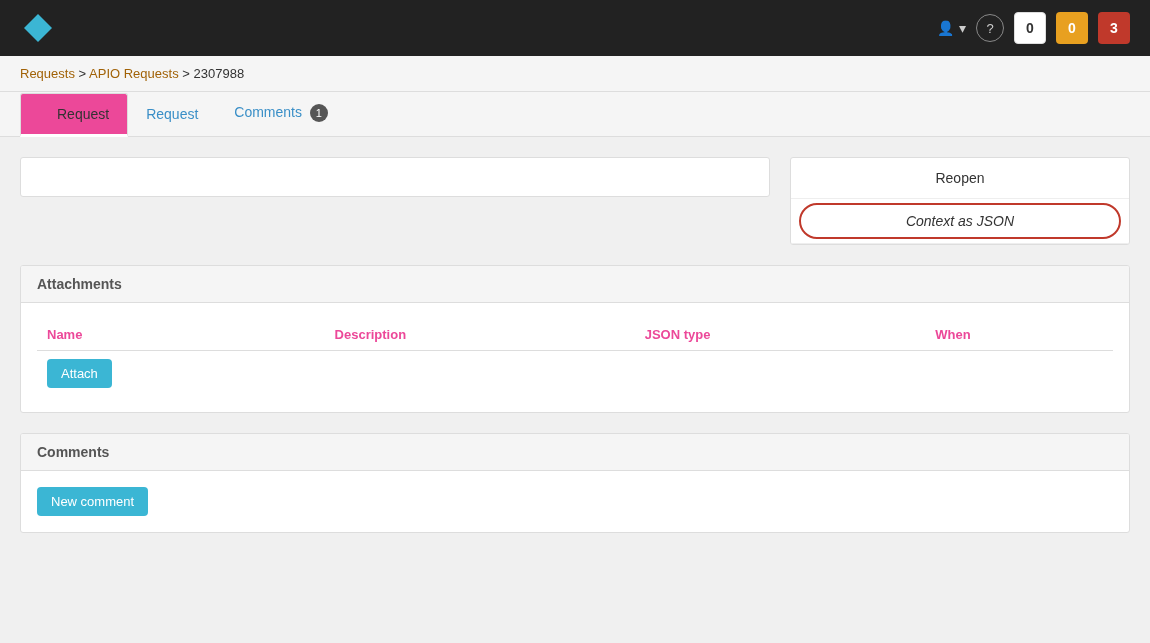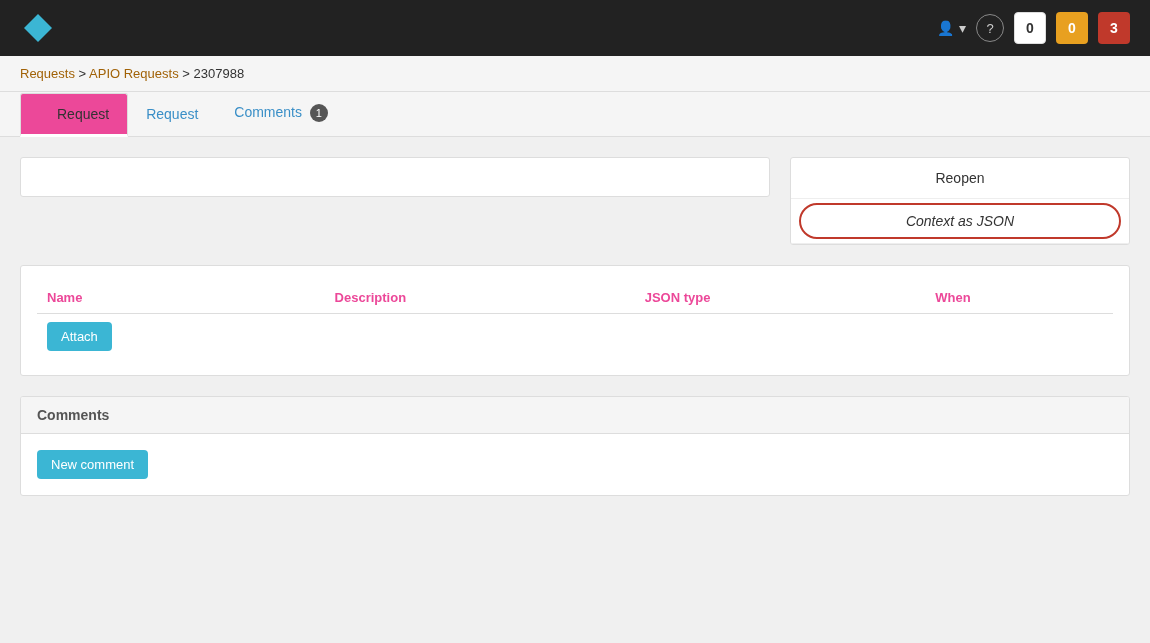--- a/index.html
+++ b/index.html
@@ -273,20 +273,21 @@
       <div class="action-menu">
         <div class="action-menu-item">Reopen</div>
         <div style="padding: 4px 0; border-bottom: 1px solid #eee; font-style: italic;">
           <div style="border: 2.5px solid #c0392b; border-radius: 20px; margin: 0 8px; padding: 8px 20px; text-align: center; cursor: pointer; font-size: 14px; color: #333;">Context as JSON</div>
         </div>
       </div>
     </div>
   </div>
 
   <div class="section-card">
+    <div class="section-header">Attachments</div>
     <div class="section-body">
       <table class="attachments-table">
         <thead>
           <tr>
             <th>Name</th>
             <th>Description</th>
             <th>JSON type</th>
             <th>When</th>
           </tr>
         </thead>

